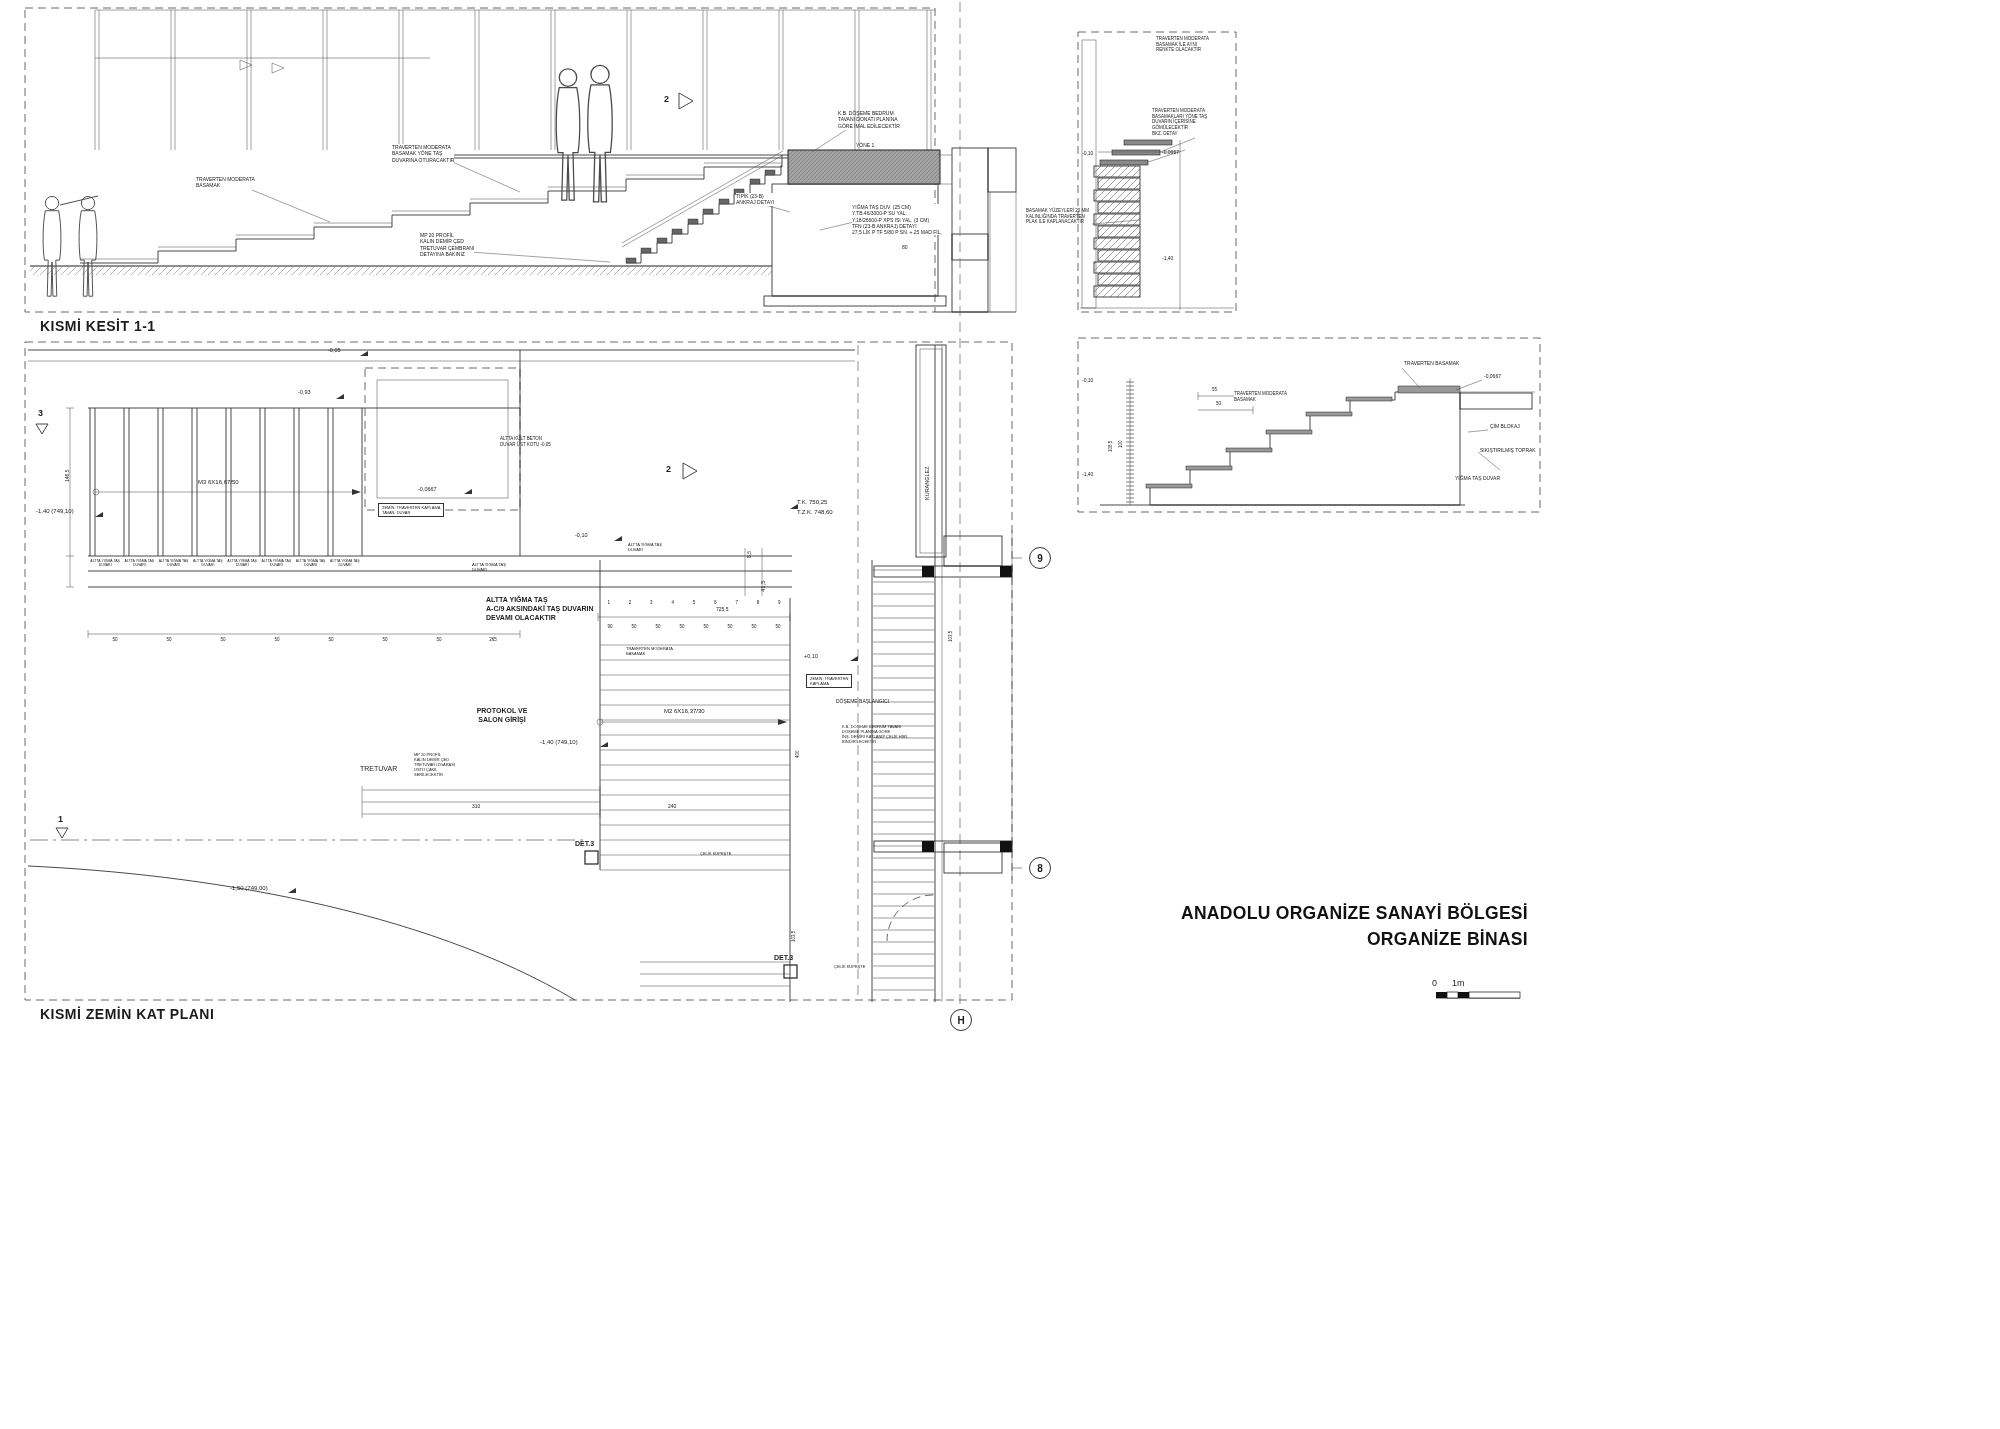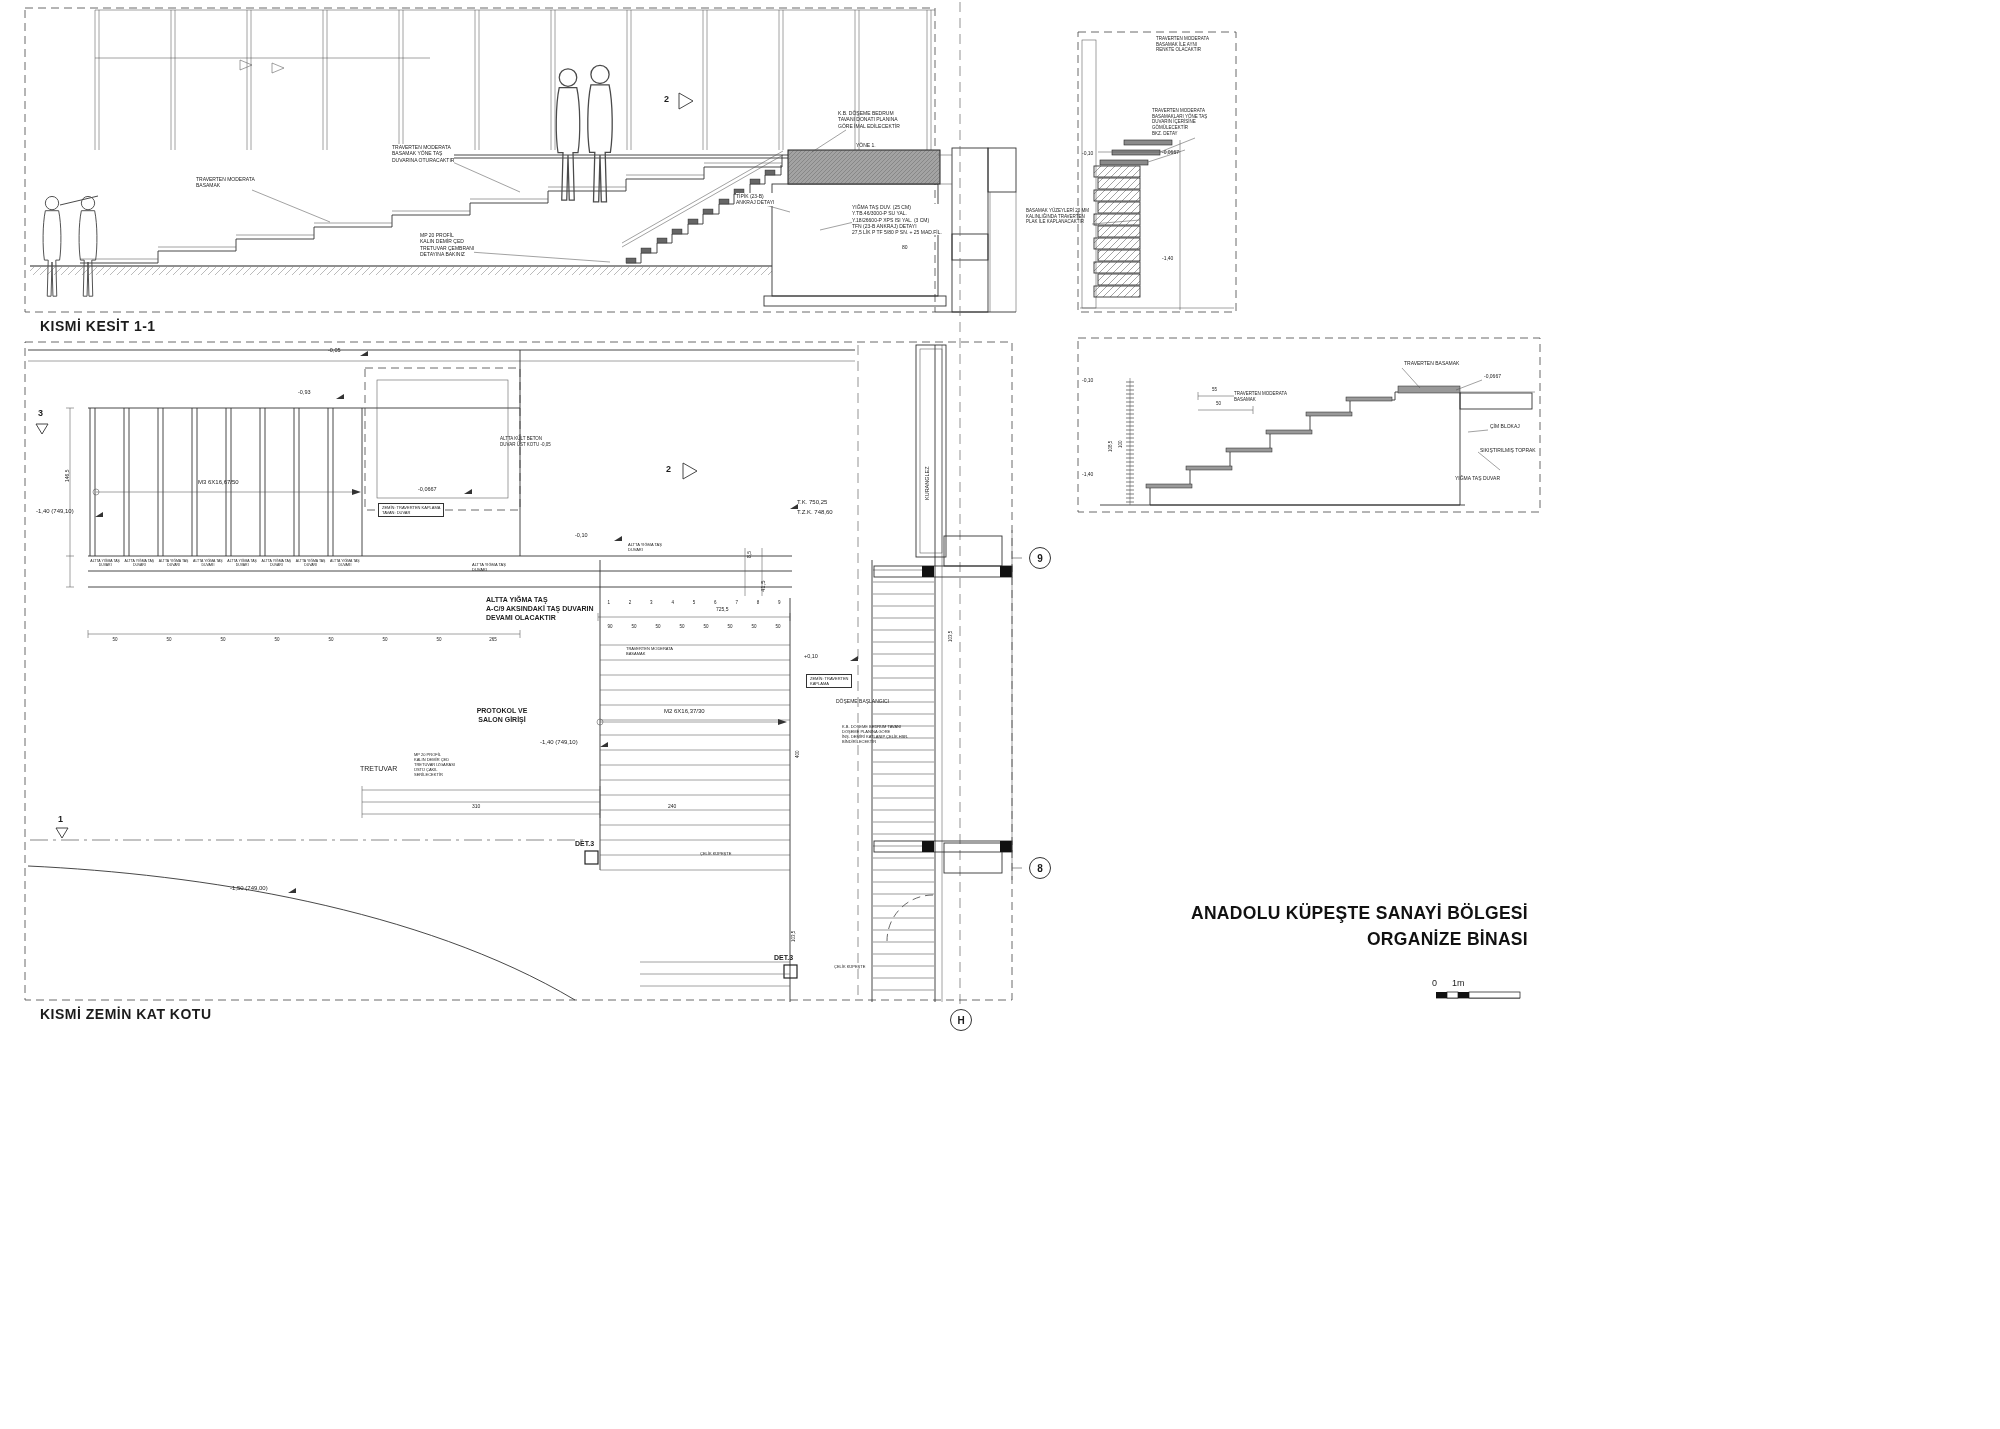--- a/index.html
+++ b/index.html
@@ -395,24 +395,24 @@
   <g>
     <line class="ln" x1="1436" y1="998" x2="1520" y2="998"></line>
     <rect x="1436" y="992" width="11" height="6" fill="#111"></rect>
     <rect x="1447" y="992" width="11" height="6" fill="#fff" stroke="#111" stroke-width="0.7"></rect>
     <rect x="1458" y="992" width="11" height="6" fill="#111"></rect>
     <rect x="1469" y="992" width="51" height="6" fill="#fff" stroke="#111" stroke-width="0.7"></rect>
   </g>
 </svg>
 
 <div class="drawing-label" style="left:40px;top:318px">KISMİ KESİT 1-1</div>
-<div class="drawing-label" style="left:40px;top:1006px">KISMİ ZEMİN KAT KOTU</div>
+<div class="drawing-label" style="left:40px;top:1006px">KISMİ ZEMİN KAT PLANI</div>
 
 <div class="title-block">
-  <div>ANADOLU KÜPEŞTE SANAYİ BÖLGESİ</div>
+  <div>ANADOLU ORGANİZE SANAYİ BÖLGESİ</div>
   <div>ORGANİZE BİNASI</div>
 </div>
 
 <div class="ann" style="left:1432px;top:978px;font-size:9px">0</div>
 <div class="ann" style="left:1452px;top:978px;font-size:9px">1m</div>
 
 <div class="circle-marker" style="left:950px;top:1009px">H</div>
 <div class="circle-marker" style="left:1029px;top:547px">9</div>
 <div class="circle-marker" style="left:1029px;top:857px">8</div>
 <div class="ann b" style="left:38px;top:408px;font-size:9px">3</div>

